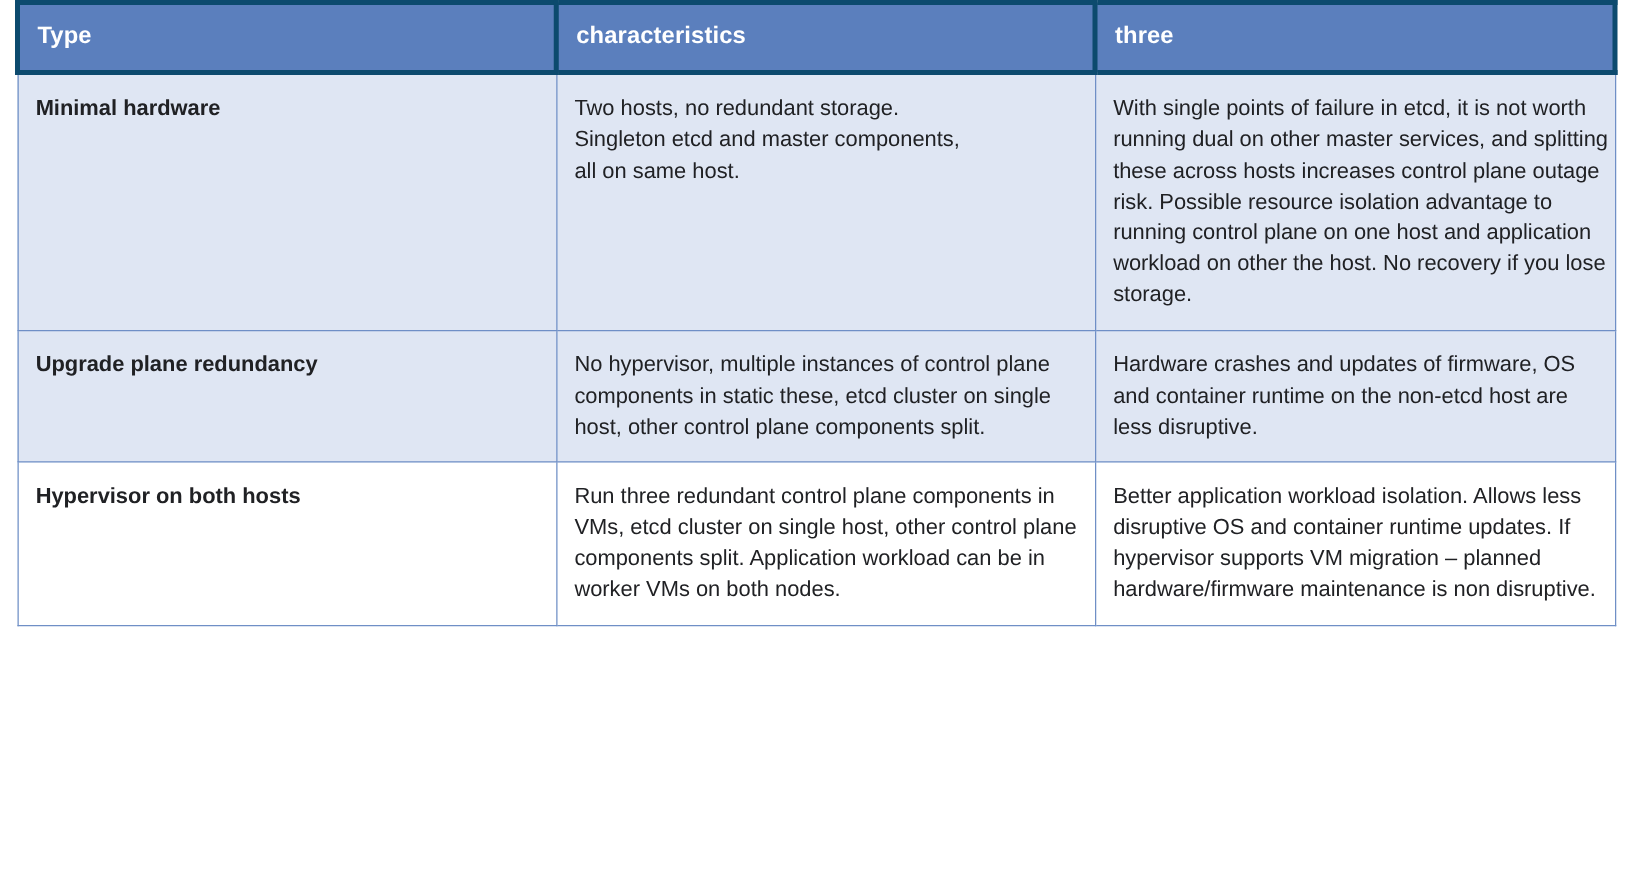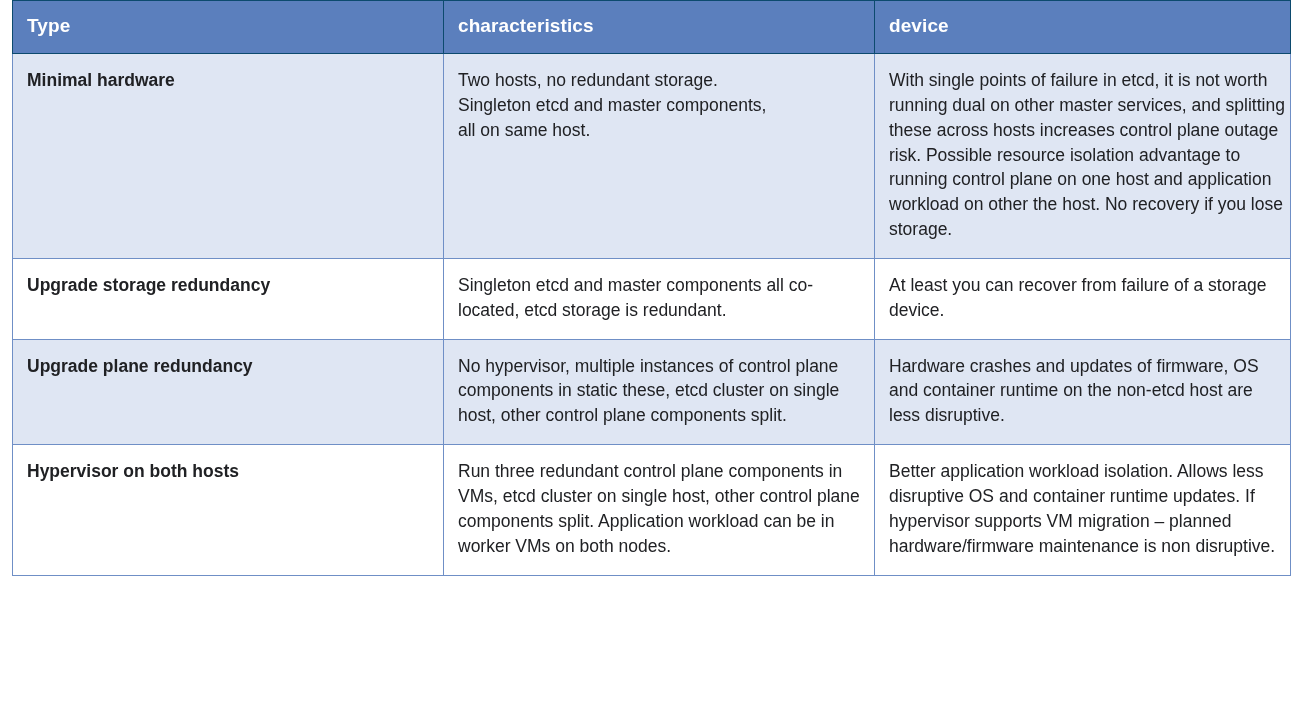--- a/index.html
+++ b/index.html
@@ -27,21 +27,21 @@
   table.comparison col.c-char { width: 431px; }
   table.comparison col.c-res  { width: 416px; }
 
   table.comparison thead th {
     background: #5b7fbd;
     color: #ffffff;
     font-size: 19px;
     font-weight: bold;
     text-align: left;
     padding: 14px 14px 16px 14px;
-    border: 1px solid #0c4a6e;
+    border: 4px solid #0c4a6e;
     vertical-align: middle;
     letter-spacing: 0.1px;
   }
   table.comparison tbody td {
     border: 1px solid #6f8fc6;
     padding: 14px 4px 16px 14px;
     vertical-align: top;
     font-size: 17.5px;
     line-height: 1.42;
     background: #ffffff;
@@ -65,46 +65,35 @@
   <table class="comparison">
     <colgroup>
       <col class="c-type">
       <col class="c-char">
       <col class="c-res">
     </colgroup>
     <thead>
       <tr>
         <th>Type</th>
         <th>characteristics</th>
-        <th>device</th>
+        <th>three</th>
       </tr>
     </thead>
     <tbody>
       <tr class="shaded">
         <td class="type-cell">
           <span class="cell-text">Minimal hardware</span>
         </td>
         <td>
           <span class="cell-text">Two hosts, no redundant storage.
 Singleton etcd and master components,
 all on same host.</span>
         </td>
         <td>
           <span class="cell-text">With single points of failure in etcd, it is not worth running dual on other master services, and splitting these across hosts increases control plane outage risk. Possible resource isolation advantage to running control plane on one host and application workload on other the host. No recovery if you lose storage.</span>
-        </td>
-      </tr>
-      <tr>
-        <td class="type-cell">
-          <span class="cell-text">Upgrade storage redundancy</span>
-        </td>
-        <td>
-          <span class="cell-text">Singleton etcd and master components all co-located, etcd storage is redundant.</span>
-        </td>
-        <td>
-          <span class="cell-text">At least you can recover from failure of a storage device.</span>
         </td>
       </tr>
       <tr class="shaded">
         <td class="type-cell">
           <span class="cell-text">Upgrade plane redundancy</span>
         </td>
         <td>
           <span class="cell-text">No hypervisor, multiple instances of control plane components in static these, etcd cluster on single host, other control plane components split.</span>
         </td>
         <td>

